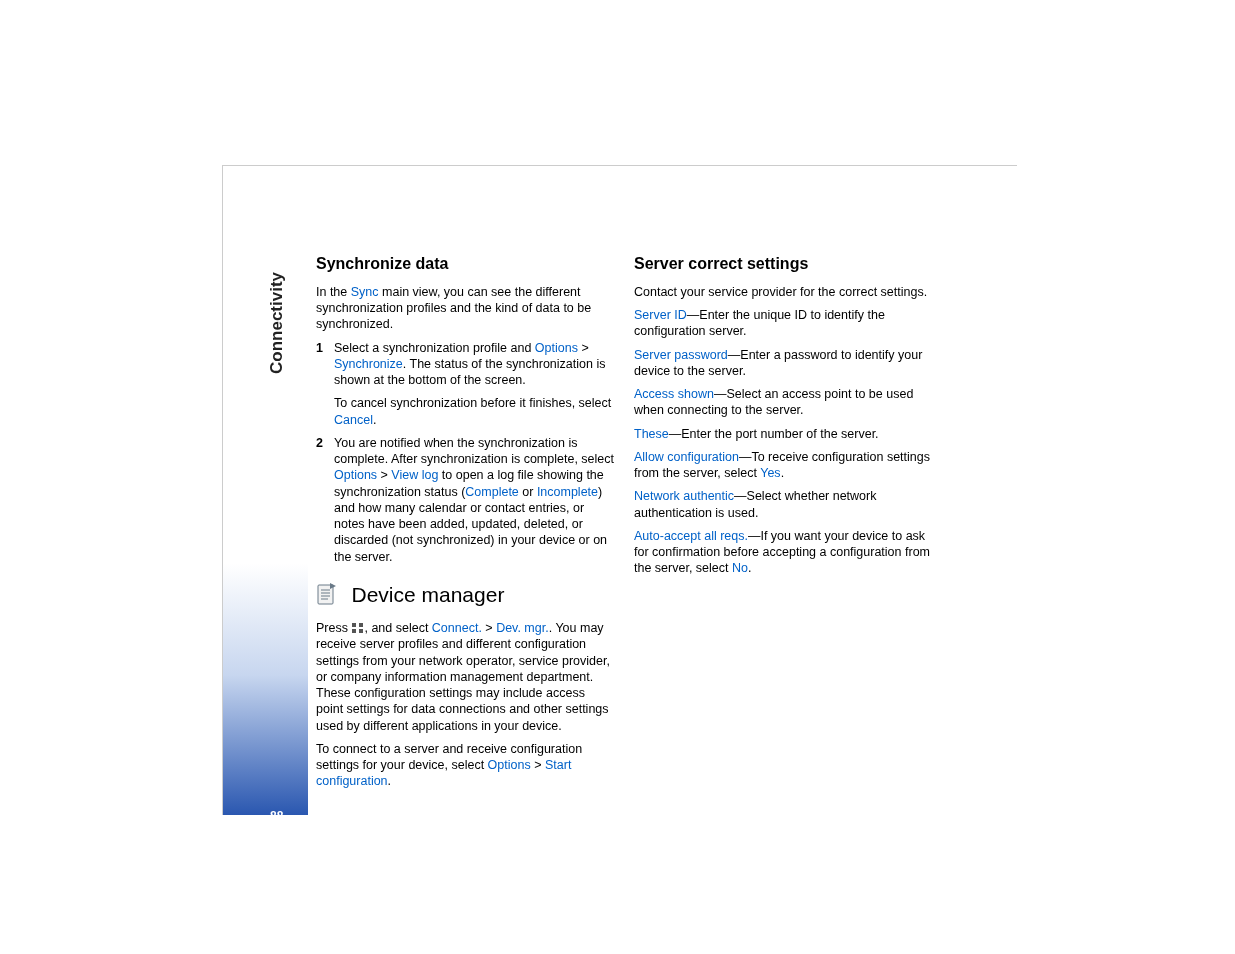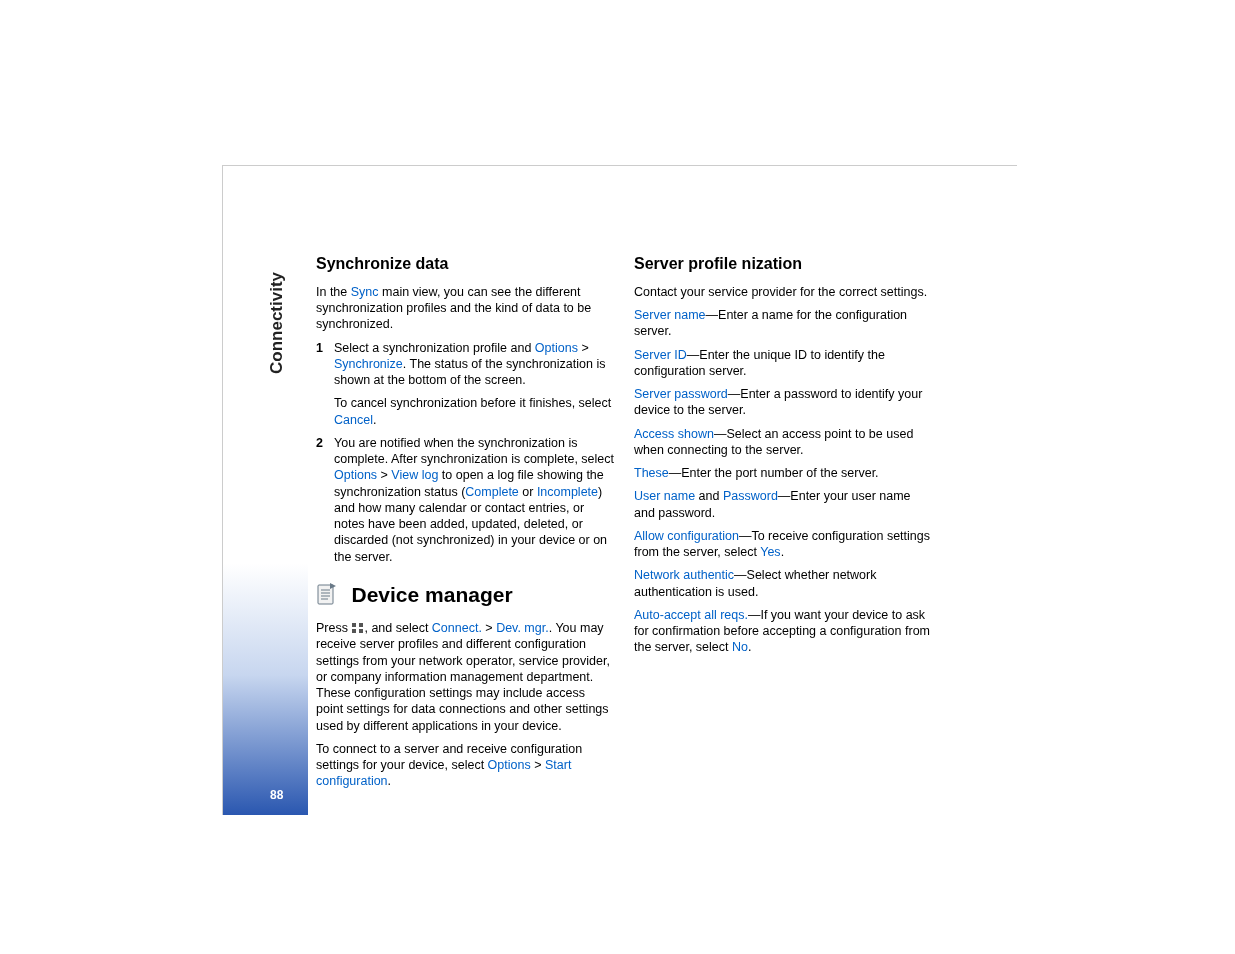--- a/index.html
+++ b/index.html
@@ -36,21 +36,21 @@
     transform: rotate(-90deg);
     transform-origin: left top;
     font-weight: bold;
     font-size: 17px;
     color: #222;
     white-space: nowrap;
   }
   .page-number {
     position: absolute;
     left: 47px;
-    top: 532px;
+    top: 553px;
     font-size: 12px;
     font-weight: bold;
     color: #fff;
   }
   .content {
     position: absolute;
     left: 93px;
     top: 88px;
     right: 0;
     display: flex;
@@ -62,21 +62,21 @@
   }
   .col p { margin-bottom: 7px; }
   h2.sect {
     font-size: 16px;
     font-weight: bold;
     margin-bottom: 9px;
     color: #000;
   }
   h2.devmgr-head {
     font-size: 21px;
-    font-weight: bold;
+    font-weight: normal;
     color: #000;
     display: inline-block;
     vertical-align: middle;
   }
   .devmgr-block {
     margin-top: 16px;
     margin-bottom: 12px;
   }
   .devmgr-icon {
     display: inline-block;
@@ -167,36 +167,34 @@
       </p>
 
       <p>
         <span>To connect to a server and receive configuration settings for your device, select </span><span class="kw">Options</span><span> &gt; </span><span class="kw">Start configuration</span><span>.</span>
       </p>
 
     </div>
 
     <div class="col">
 
-      <h2 class="sect">Server profile nization</h2>
+      <h2 class="sect">Server correct settings</h2>
 
       <p>Contact your service provider for the correct settings.</p>
 
-      <p><span class="kw">Server name</span><span>—Enter a name for the configuration server.</span></p>
 
       <p><span class="kw">Server ID</span><span>—Enter the unique ID to identify the configuration server.</span></p>
 
       <p><span class="kw">Server password</span><span>—Enter a password to identify your device to the server.</span></p>
 
       <p><span class="kw">Access shown</span><span>—Select an access point to be used when connecting to the server.</span></p>
 
 
       <p><span class="kw">These</span><span>—Enter the port number of the server.</span></p>
 
-      <p><span class="kw">User name</span><span> and </span><span class="kw">Password</span><span>—Enter your user name and password.</span></p>
 
       <p><span class="kw">Allow configuration</span><span>—To receive configuration settings from the server, select </span><span class="kw">Yes</span><span>.</span></p>
 
       <p><span class="kw">Network authentic</span><span>—Select whether network authentication is used.</span></p>
 
       <p><span class="kw">Auto-accept all reqs.</span><span>—If you want your device to ask for confirmation before accepting a configuration from the server, select </span><span class="kw">No</span><span>.</span></p>
 
     </div>
 
   </div>

